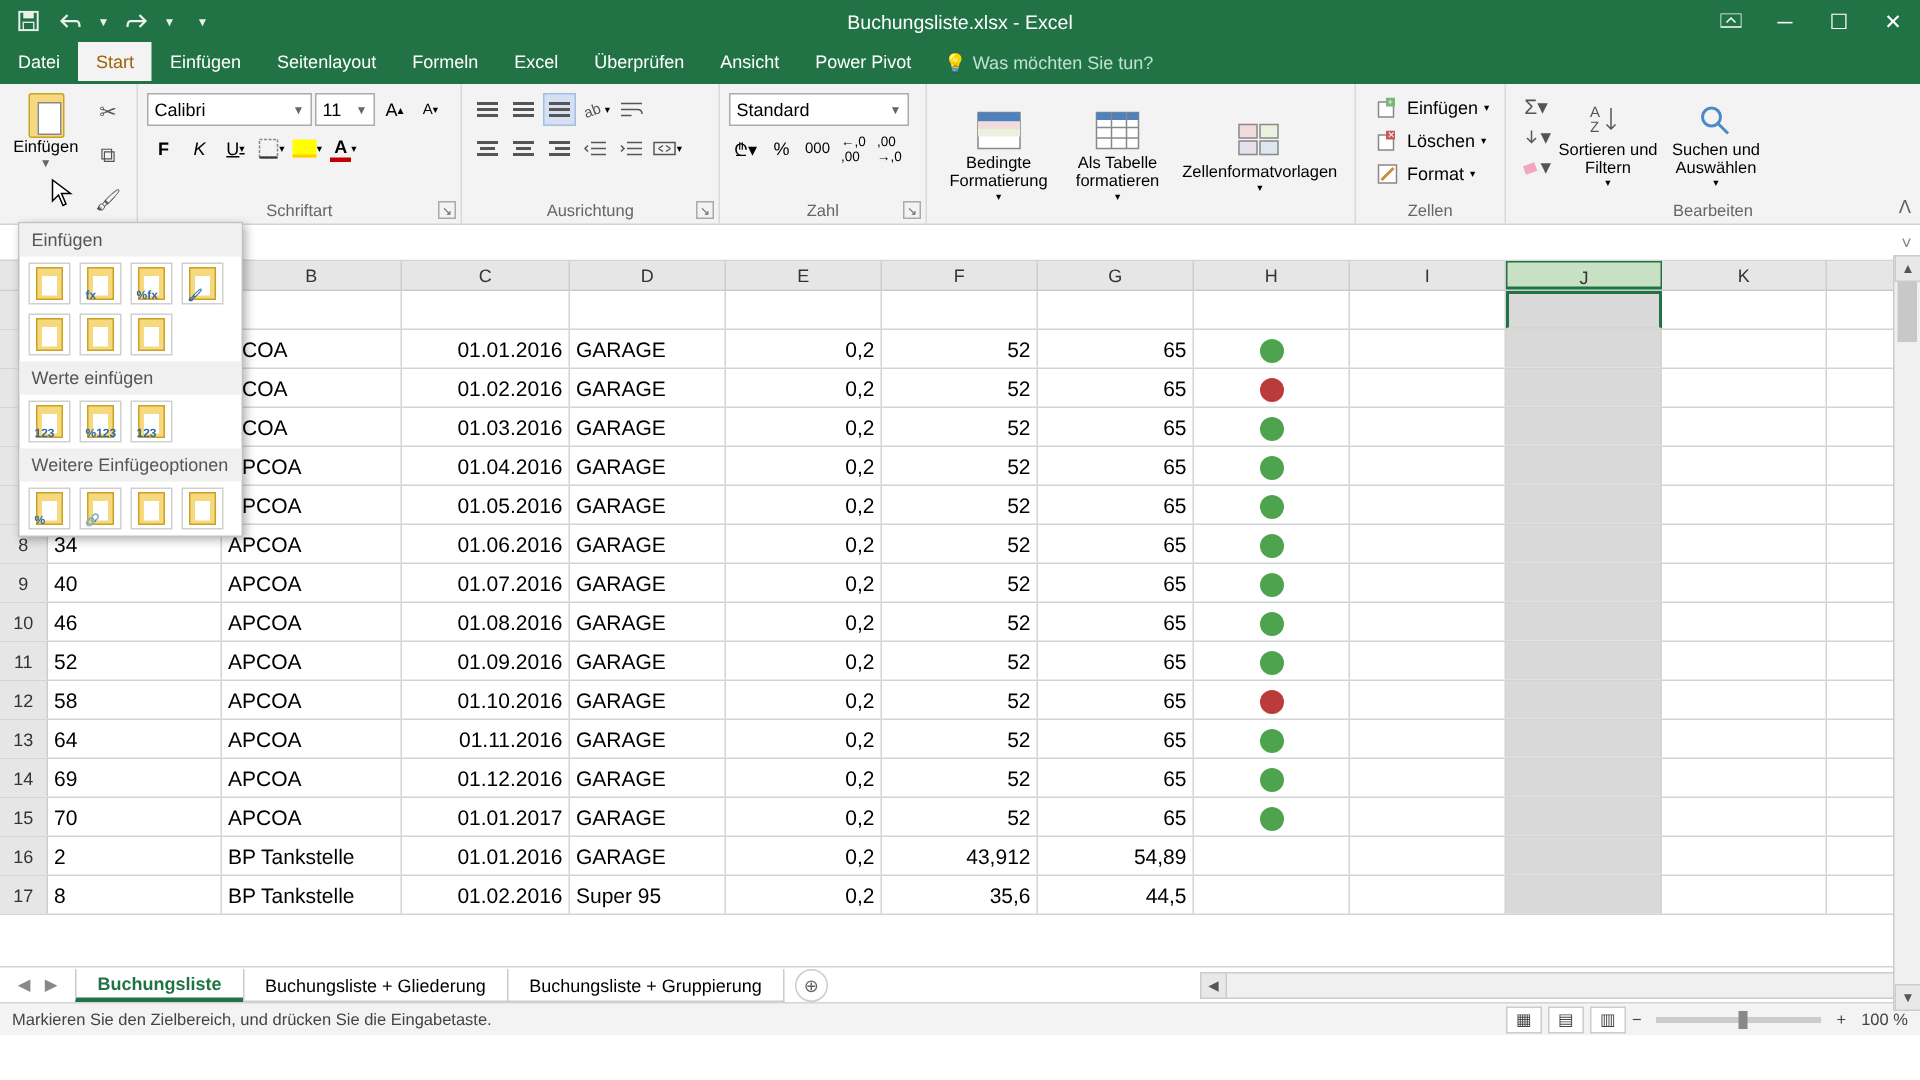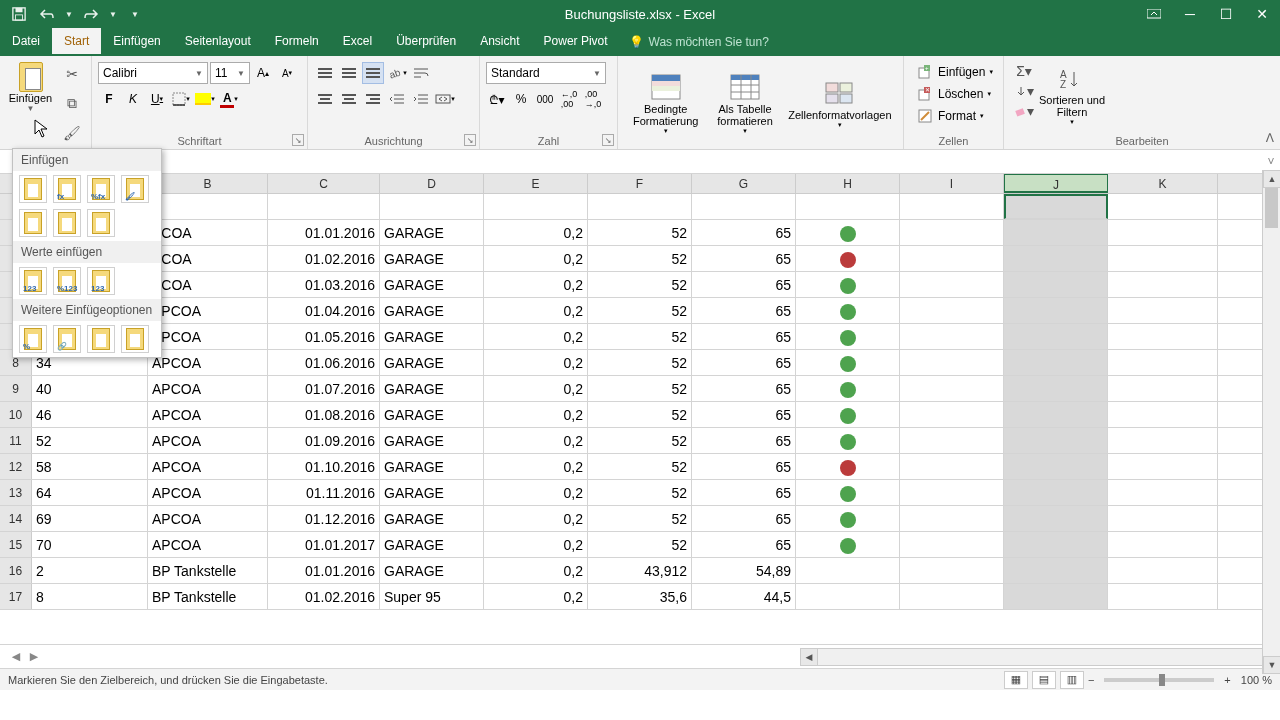--- a/index.html
+++ b/index.html
@@ -459,20 +459,30 @@
       </div>
       <div class="edit-big">
         <div class="edit-big-icon">
           <svg width="28" height="24">
               <text x="2" y="10" font-size="10" fill="#555">A</text>
               <text x="2" y="20" font-size="10" fill="#555">Z</text>
               <path d="M16 4 L16 18 M13 15 L16 18 L19 15" stroke="#555" fill="none"></path>
             </svg>
         </div>
         <span>Sortieren und Filtern</span>
+          <span style="font-size:7px">▾</span>
+      </div>
+      <div class="edit-big">
+        <div class="edit-big-icon">
+          <svg width="28" height="24">
+              <circle cx="11" cy="10" r="6" fill="none" stroke="#4a8ac9" stroke-width="2"></circle>
+              <line x1="15" y1="14" x2="22" y2="21" stroke="#4a8ac9" stroke-width="2"></line>
+            </svg>
+        </div>
+        <span>Suchen und Auswählen</span>
           <span style="font-size:7px">▾</span>
       </div>
     </div>
     <div class="group-label">Bearbeiten</div>
   </div>
   <div class="ribbon-collapse">ᐱ</div>
 </div>
 
 <div class="formula-bar">
   <div class="name-box"></div>
@@ -799,20 +809,26 @@
   <div class="h-scroll-btn">▲</div>
   <div class="v-scroll-thumb"></div>
   <div class="h-scroll-btn" style="margin-top:auto">▼</div>
 </div>
 
 <div class="sheet-bar">
   <div class="sheet-nav">
     <div class="sheet-nav-btn">◀</div>
     <div class="sheet-nav-btn">▶</div>
   </div>
+  <div class="sheet-tabs">
+    <div class="sheet-tab active">Buchungsliste</div>
+    <div class="sheet-tab">Buchungsliste + Gliederung</div>
+    <div class="sheet-tab">Buchungsliste + Gruppierung</div>
+    <div class="add-sheet">⊕</div>
+  </div>
   <div class="h-scroll">
     <div class="h-scroll-btn">◀</div>
     <div class="h-scroll-track"></div>
     <div class="h-scroll-btn">▶</div>
   </div>
 </div>
 
 <div class="status-bar">
   <span>Markieren Sie den Zielbereich, und drücken Sie die Eingabetaste.</span>
   <div class="status-right">

